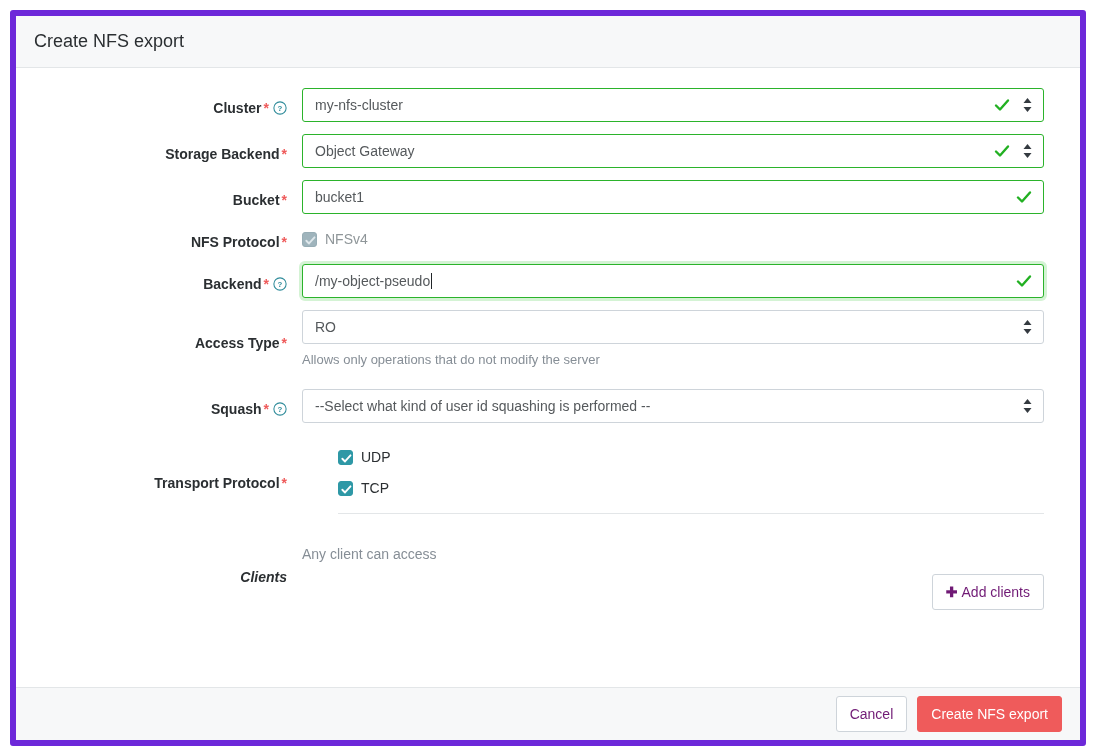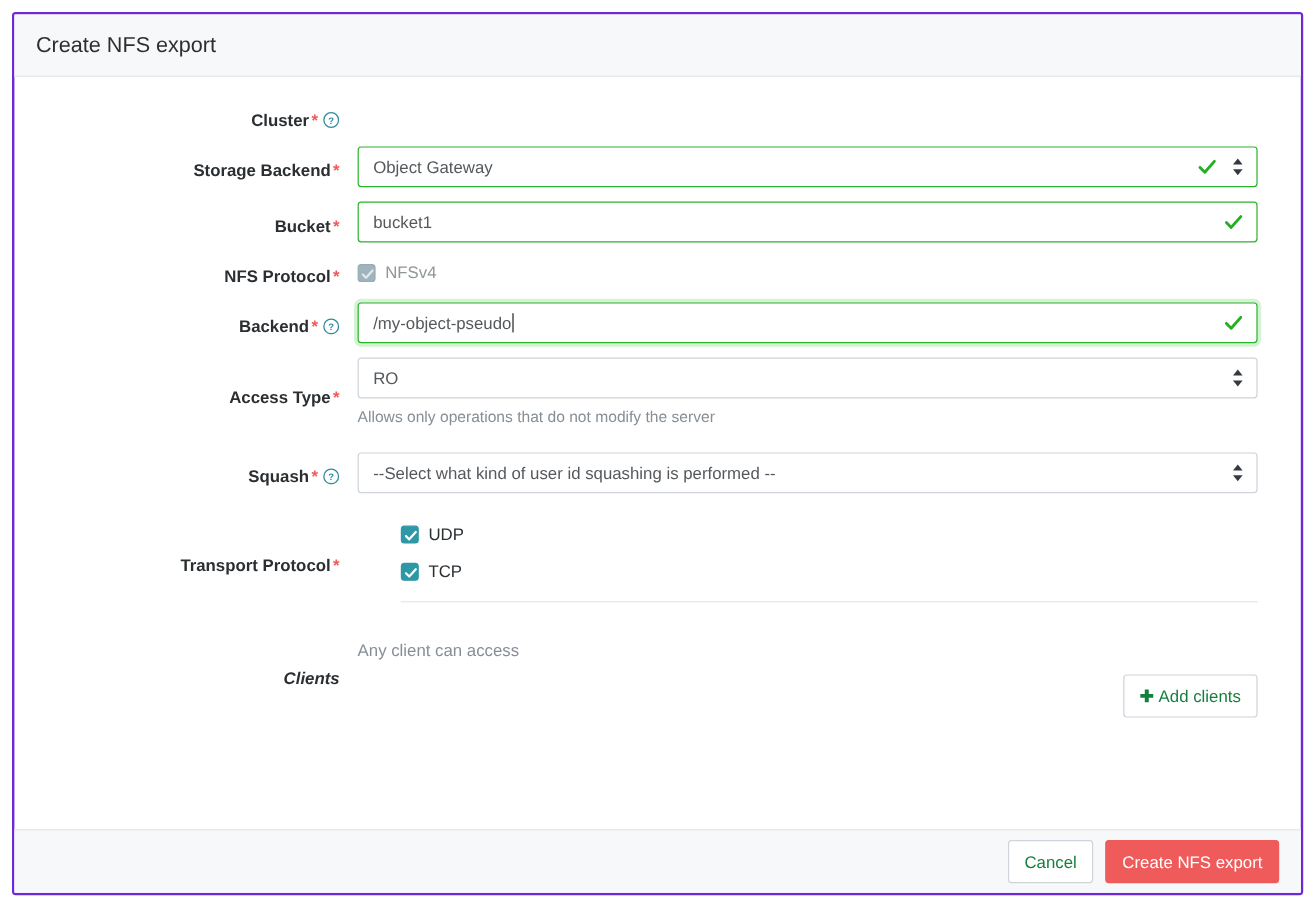--- a/index.html
+++ b/index.html
@@ -20,21 +20,21 @@
   }
 
   
   .card {
     position: absolute;
     left: 10px;
     top: 10px;
     width: 1076px;          
     min-height: 736px;
     background: #ffffff;
-    border: 2px solid #6d28d9;
+    border: 6px solid #6d28d9;
     border-radius: 3px;
     display: flex;
     flex-direction: column;
   }
 
   .card-header {
     background: #f7f8f9;
     border-bottom: 1px solid #e3e6e8;
     padding: 14px 18px 15px 18px;
     flex: 0 0 auto;
@@ -215,21 +215,21 @@
     font-family: "Liberation Sans", sans-serif;
     border-radius: 3px;
     padding: 7px 13px;
     line-height: 20px;
     cursor: pointer;
     white-space: nowrap;
   }
   .btn-light {
     background: #ffffff;
     border: 1px solid #ced4da;
-    color: #15803d;
+    color: #701a75;
   }
   .btn-primary {
     background: #ef5b5b;
     border: 1px solid #ef5b5b;
     color: #ffffff;
   }
 
   .addclients-wrap {
     display: flex;
     justify-content: flex-end;
@@ -248,20 +248,32 @@
     </div>
 
     <div class="card-body">
 
       <div class="form-row">
         <div class="label-col">
           <span>Cluster</span><span class="req">*</span><span class="help-icon"><svg width="14" height="14" viewBox="0 0 16 16">
                 <circle cx="8" cy="8" r="7" fill="none" stroke="#2e8b9a" stroke-width="1.2"></circle>
                 <text x="8" y="11.5" font-size="9" font-family="Liberation Sans, sans-serif" fill="#2e8b9a" text-anchor="middle">?</text>
               </svg></span>
+        </div>
+        <div class="field-col">
+          <div class="control">
+            <div class="select valid">my-nfs-cluster</div>
+            <span class="tick"><svg width="16" height="16" viewBox="0 0 16 16">
+                  <path d="M2 8.5 L6 12.5 L14 3.5" fill="none" stroke="#22b022" stroke-width="2.4" stroke-linecap="round" stroke-linejoin="round"></path>
+                </svg></span>
+            <span class="spinner"><svg width="11" height="16" viewBox="0 0 11 16">
+                  <path d="M5.5 1 L9.5 6 L1.5 6 Z" fill="#343a40"></path>
+                  <path d="M5.5 15 L9.5 10 L1.5 10 Z" fill="#343a40"></path>
+                </svg></span>
+          </div>
         </div>
       </div>
 
       <div class="form-row">
         <div class="label-col">
           <span>Storage Backend</span><span class="req">*</span>
         </div>
         <div class="field-col">
           <div class="control">
             <div class="select valid">Object Gateway</div>

